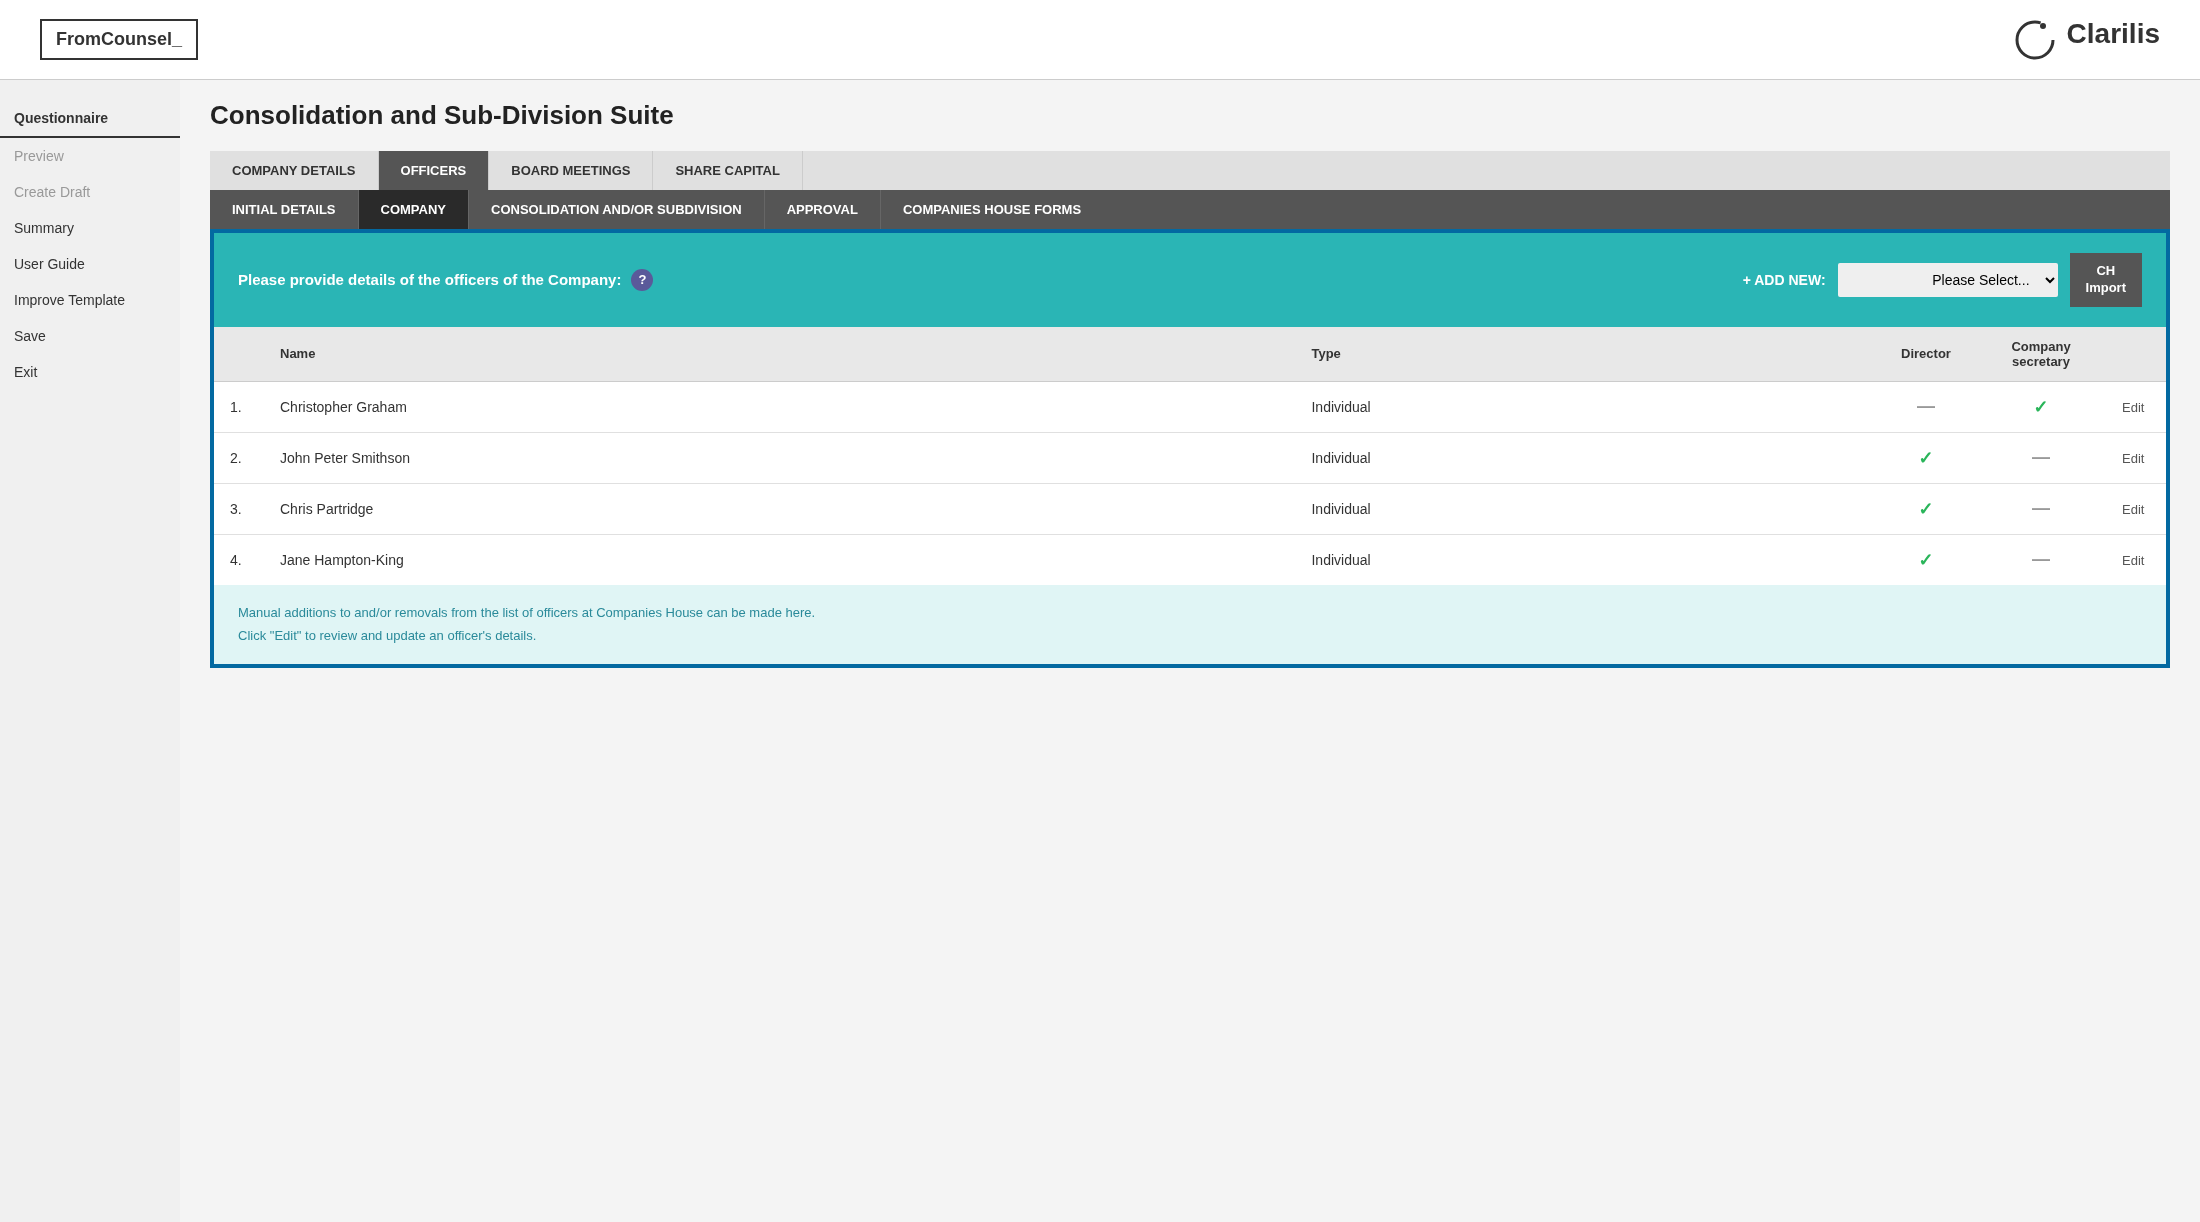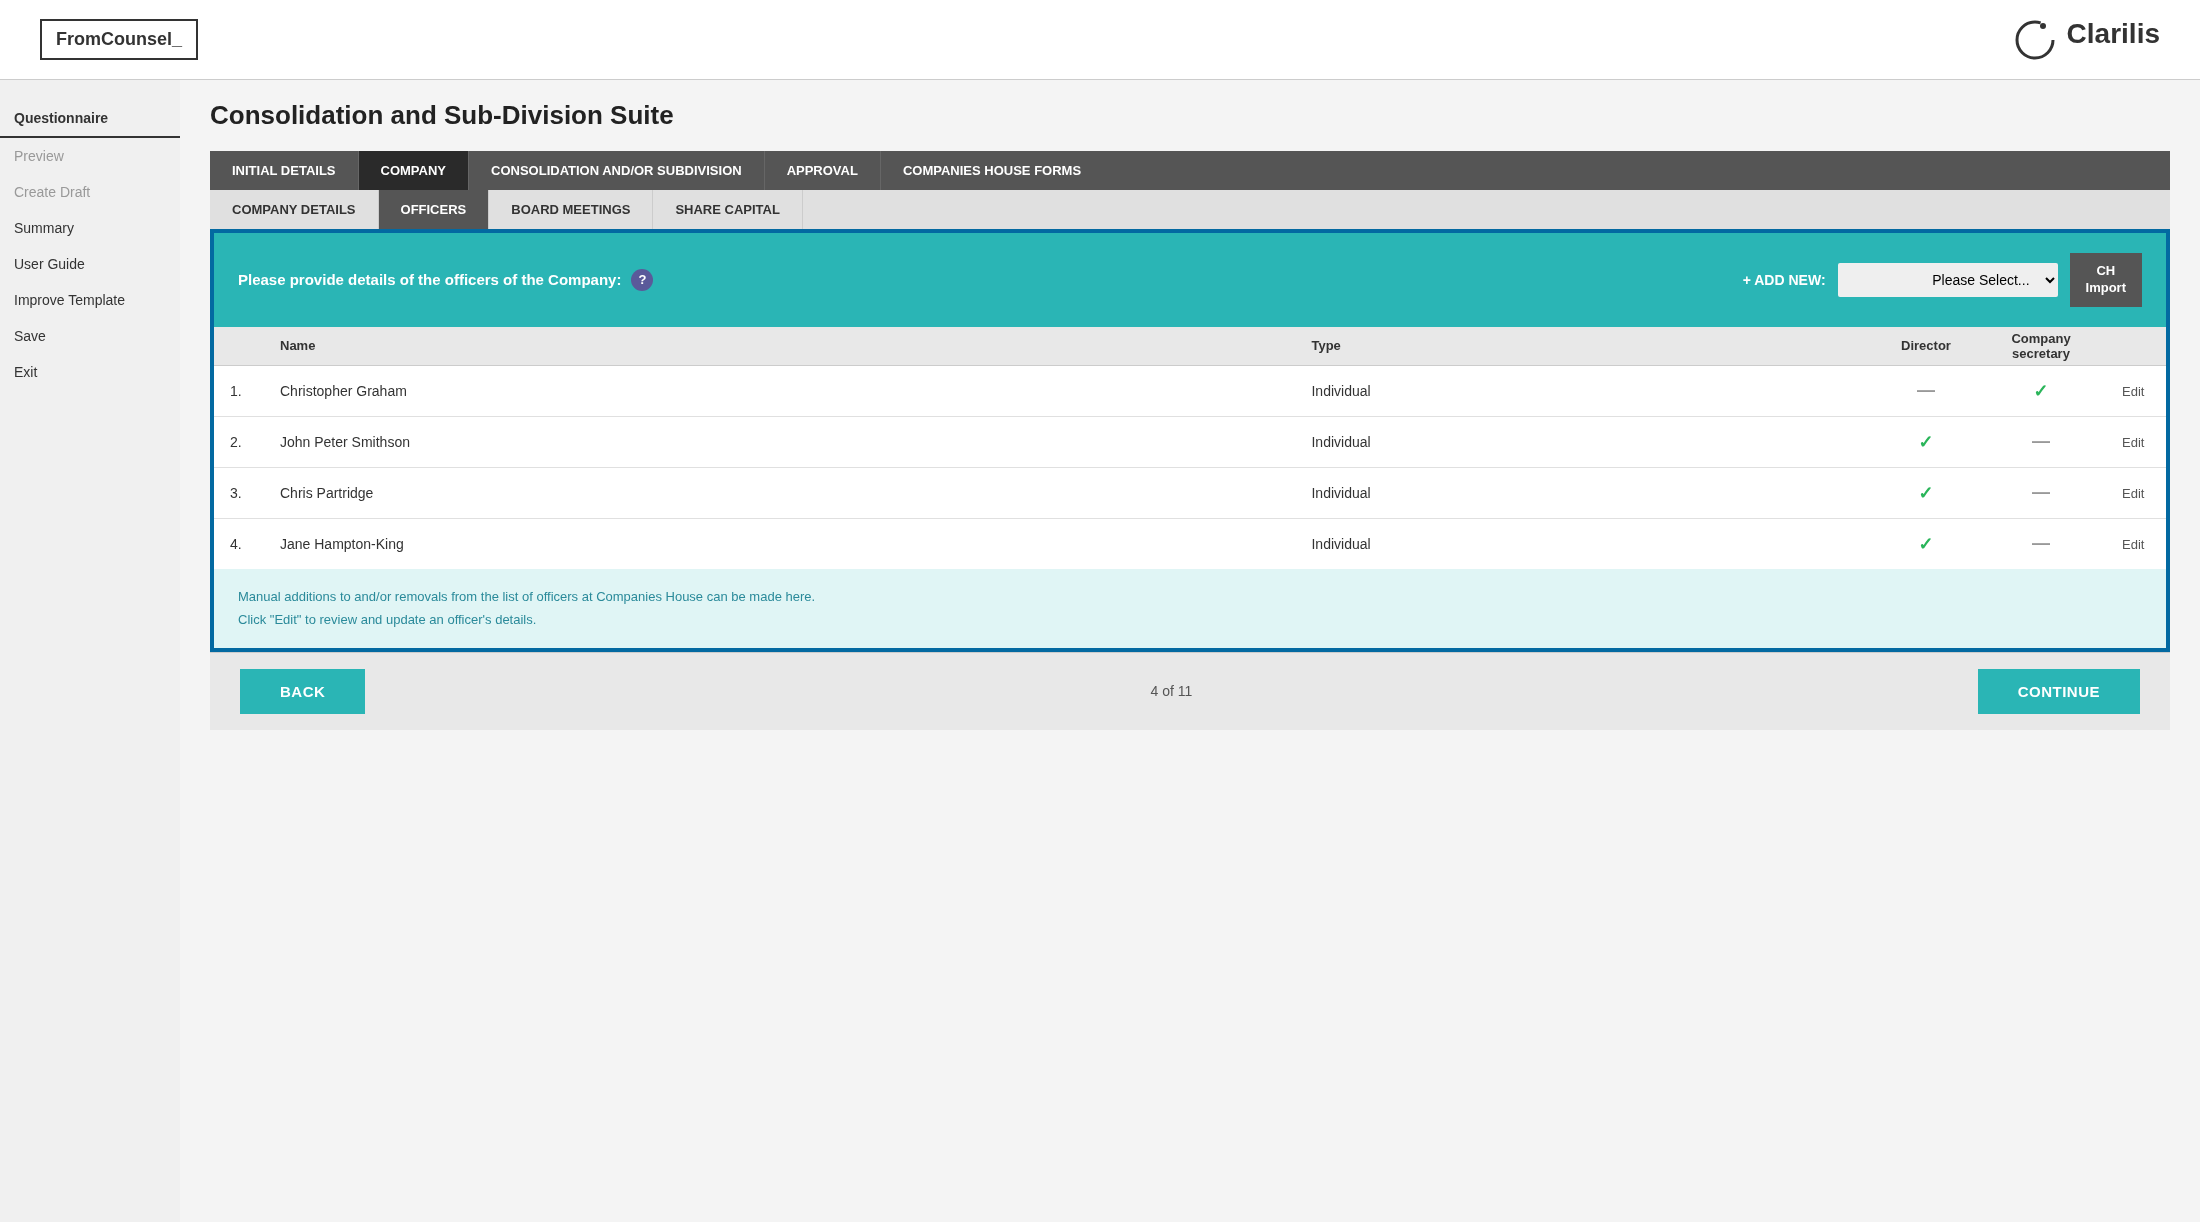--- a/index.html
+++ b/index.html
@@ -167,21 +167,21 @@
       line-height: 1.3;
     }
 
     
     .officers-table {
       width: 100%;
       border-collapse: collapse;
     }
     .officers-table th {
       background: #e8e8e8;
-      padding: 4px 16px;
+      padding: 12px 16px;
       text-align: left;
       font-weight: bold;
       font-size: 13px;
       border-bottom: 1px solid #ccc;
     }
     .officers-table th.center { text-align: center; }
     .officers-table td {
       padding: 14px 16px;
       border-bottom: 1px solid #e0e0e0;
       font-size: 14px;
@@ -273,33 +273,33 @@
       <span>Save</span>
     </div>
     <div class="sidebar-item">
       <span>Exit</span>
     </div>
   </div>
 
   <div class="content">
     <div class="page-title">Consolidation and Sub-Division Suite</div>
 
+    <div class="tab-row">
+      <div class="tab secondary">COMPANY DETAILS</div>
+      <div class="tab secondary active">OFFICERS</div>
+      <div class="tab secondary">BOARD MEETINGS</div>
+      <div class="tab secondary">SHARE CAPITAL</div>
+    </div>
+
     <div class="tab-row top">
       <div class="tab">INITIAL DETAILS</div>
       <div class="tab active-company">COMPANY</div>
       <div class="tab">CONSOLIDATION AND/OR SUBDIVISION</div>
       <div class="tab">APPROVAL</div>
       <div class="tab">COMPANIES HOUSE FORMS</div>
-    </div>
-
-    <div class="tab-row">
-      <div class="tab secondary">COMPANY DETAILS</div>
-      <div class="tab secondary active">OFFICERS</div>
-      <div class="tab secondary">BOARD MEETINGS</div>
-      <div class="tab secondary">SHARE CAPITAL</div>
     </div>
 
     <div class="panel">
 
       <div class="panel-header">
         <div class="panel-header-left">
           <span>Please provide details of the officers of the Company:</span>
           <span class="help-icon">?</span>
         </div>
         <div class="panel-header-right">
@@ -377,20 +377,15 @@
           </tbody>
       </table>
 
       <div class="info-box">
         <div>Manual additions to and/or removals from the list of officers at Companies House can be made here.</div>
         <div>Click "Edit" to review and update an officer's details.</div>
       </div>
 
     </div>
 
-    <div class="footer-bar">
-      <button class="btn-teal">BACK</button>
-      <span class="footer-center">4 of 11</span>
-      <button class="btn-teal">CONTINUE</button>
-    </div>
 
   </div>
 </div>
 
 </body></html>

